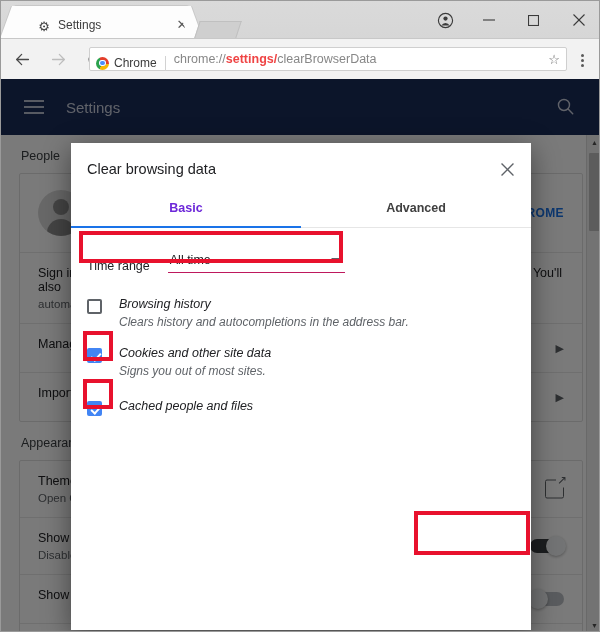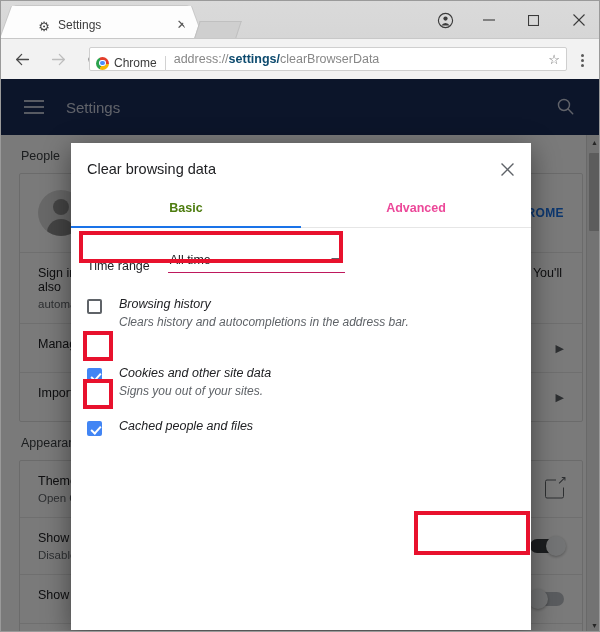--- a/index.html
+++ b/index.html
@@ -182,21 +182,21 @@
     background: #d2d2d2;
     margin: 0 8px;
   }
   .url-text {
     font-size: 12.5px;
     color: #878787;
     white-space: nowrap;
     overflow: hidden;
     flex: 1;
   }
-  .url-text b { color: #0c4a6e; font-weight: bold; }
+  .url-text b { color: #ef4444; font-weight: bold; }
   .star-btn {
     width: 24px;
     text-align: center;
     color: #6b6b6b;
     font-size: 13px;
     cursor: pointer;
   }
   .menu-btn {
     position: absolute;
     left: 572px; top: 12px;
@@ -423,26 +423,26 @@
   .dlg-tabs {
     display: flex;
     margin-top: 14px;
     border-bottom: 1px solid #e6e6e6;
   }
   .dlg-tab {
     flex: 1;
     text-align: center;
     font-size: 12.5px;
     font-weight: bold;
-    color: #ec4899;
+    color: #404040;
     padding: 10px 0 12px 0;
     position: relative;
     cursor: pointer;
   }
-  .dlg-tab.active { color: #4d7c0f; }
+  .dlg-tab.active { color: #6d28d9; }
   .dlg-tab.active:after {
     content: "";
     position: absolute;
     left: 0; bottom: -1px;
     width: 100%; height: 2px;
     background: #1a73e8;
   }
 
   .timerange {
     position: relative;
@@ -477,21 +477,21 @@
 
   .checkrow {
     position: relative;
     display: flex;
     align-items: flex-start;
     margin: 0 0 0 16px;
     padding-right: 18px;
     font-style: italic;
   }
   .checkrow.r1 { margin-top: 24px; }
-  .checkrow.r2 { margin-top: 37px; }
+  .checkrow.r2 { margin-top: 17px; }
   .checkrow.r3 { margin-top: 21px; }
   .cbox {
     width: 15px; height: 15px;
     border: 2px solid #5f6368;
     border-radius: 2px;
     box-sizing: border-box;
     flex: none;
     margin-top: 2px;
     cursor: pointer;
     background: #ffffff;
@@ -613,21 +613,21 @@
           <path d="M15.2 1.9 L15.2 6.1 L11 6.1" fill="none" stroke="#4a4a4a" stroke-width="1.5" stroke-linecap="round" stroke-linejoin="round"></path>
         </svg>
       </div>
 
       <div class="omnibox">
         <div class="secure-chip">
           <span class="chrome-logo"></span>
           <span class="chip-text">Chrome</span>
           <span class="chip-sep"></span>
         </div>
-        <div class="url-text"><span>address://</span><b>settings/</b><span>clearBrowserData</span></div>
+        <div class="url-text"><span>chrome://</span><b>settings/</b><span>clearBrowserData</span></div>
         <div class="star-btn">☆</div>
       </div>
 
       <div class="menu-btn">
         <i></i>
           <i></i>
           <i></i>
       </div>
     </div>
   </div>
@@ -738,21 +738,21 @@
         <span class="ck-texts">
           <span class="ck-title" style="display:block">Browsing history</span>
           <span class="ck-sub" style="display:block">Clears history and autocompletions in the address bar.</span>
         </span>
       </div>
 
       <div class="checkrow r2">
         <span class="cbox checked"></span>
         <span class="ck-texts">
           <span class="ck-title" style="display:block">Cookies and other site data</span>
-          <span class="ck-sub" style="display:block">Signs you out of your sites.</span>
+          <span class="ck-sub" style="display:block">Signs you out of most sites.</span>
         </span>
       </div>
 
       <div class="checkrow r3">
         <span class="cbox checked"></span>
         <span class="ck-texts">
           <span class="ck-title" style="display:block">Cached people and files</span>
         </span>
       </div>
 

